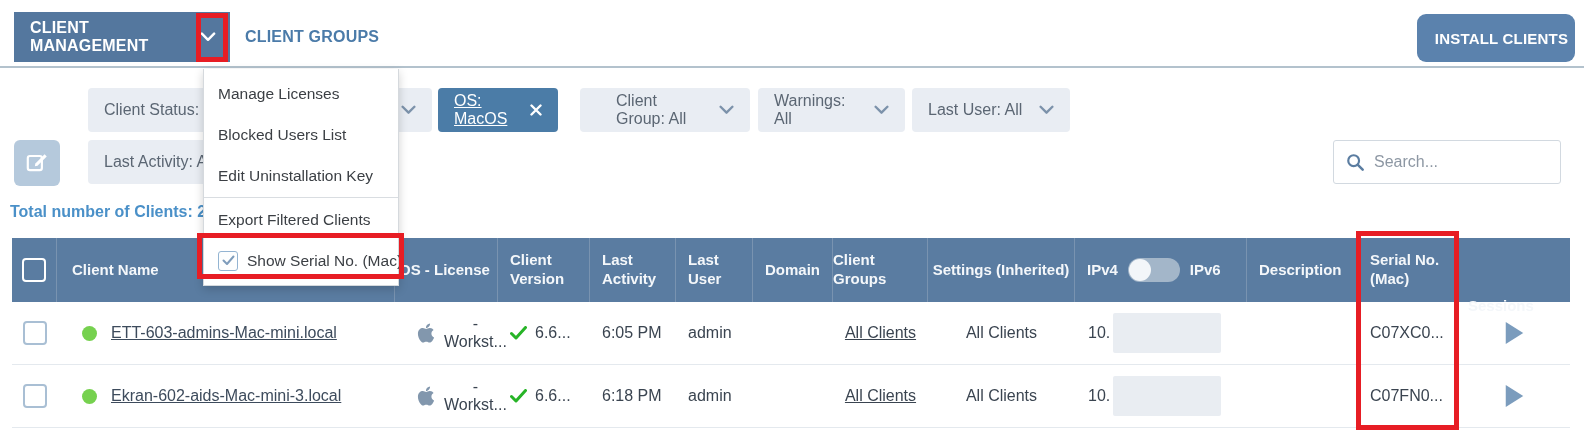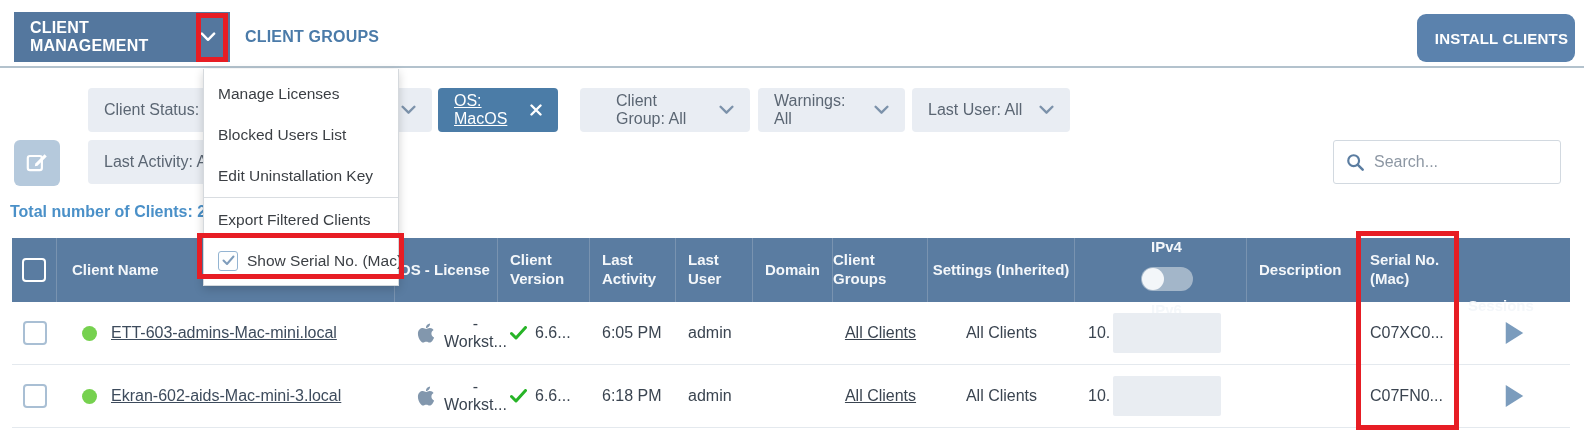--- a/index.html
+++ b/index.html
@@ -81,21 +81,21 @@
   .c10 { width: 172px; } .c11 { width: 111px; } .c12 { width: 100px; } .c13 { width: 112px; }
   .th.c1, .td.c1 { justify-content: center; padding-left: 0; }
   .th.c2 { padding-left: 15px; }
   .th.c3 { padding-left: 4px; }
   .th.c8, .th.c9 { justify-content: center; padding-left: 0; }
   .td.c2 { padding-left: 25px; gap: 14px; }
   .td.c3 { padding-left: 22px; gap: 9px; }
   .td.c4 { gap: 8px; }
   .td.c8, .td.c9, .td.c13 { justify-content: center; padding-left: 0; }
   .td.c10 { padding-left: 13px; }
-  .th.c10 { gap: 10px; flex-direction: column; }
+  .th.c10 { gap: 10px; }
   .th.c13 { padding-left: 10px; margin-top: 36px; }
   .hdr-checkbox { width: 24px; height: 24px; border: 2px solid #fff; border-radius: 4px; background: transparent; cursor: pointer; }
   .row-checkbox { width: 24px; height: 24px; border: 2px solid #a9bfd4; border-radius: 4px; background: #fff; cursor: pointer; }
   .dot { width: 15px; height: 15px; border-radius: 50%; background: #76d14f; flex: 0 0 auto; }
   .client-link { color: #3d4b5c; text-decoration: underline; cursor: pointer; white-space: nowrap; }
   .cell-link { color: #3a4450; text-decoration: underline; cursor: pointer; }
   .vcheck { display: inline-flex; }
   .toggle { width: 52px; height: 24px; background: #a3b6c9; border-radius: 12px; position: relative; cursor: pointer; flex: 0 0 auto; }
   .toggle .knob { position: absolute; left: 1px; top: 1px; width: 22px; height: 22px; border-radius: 50%; background: #f3f6f9; }
   .redact { width: 108px; height: 40px; background: #e9edf2; border-radius: 2px; margin-left: 3px; }

